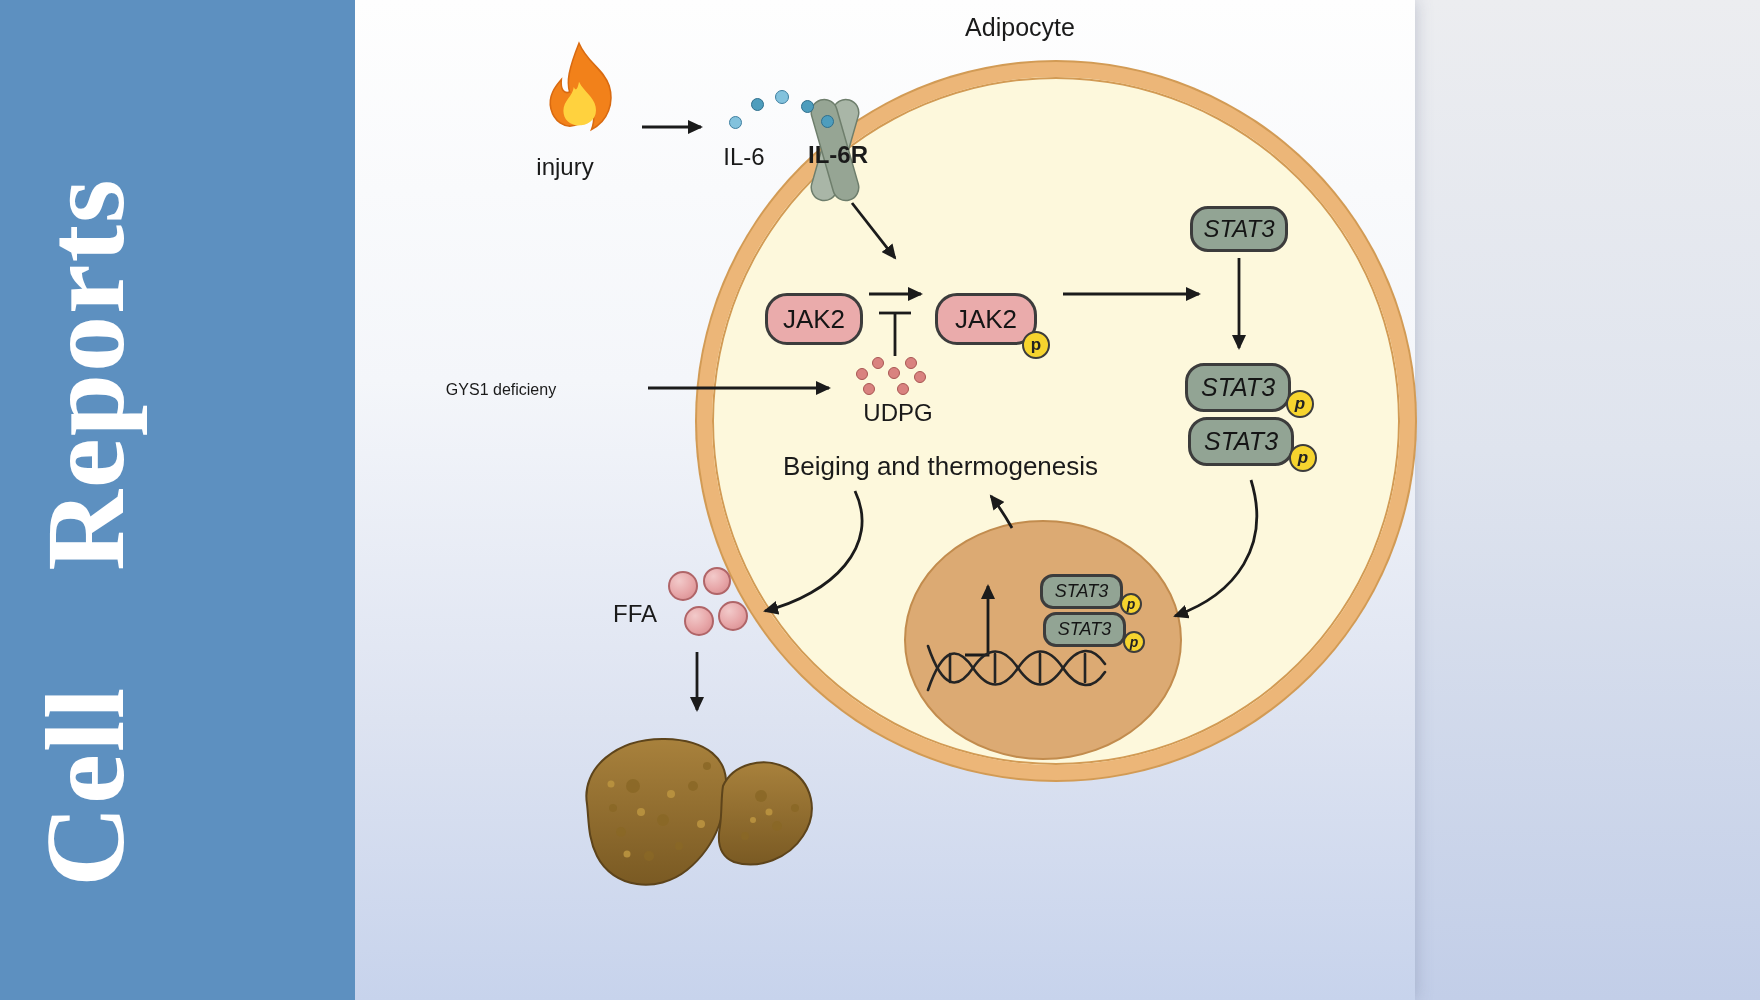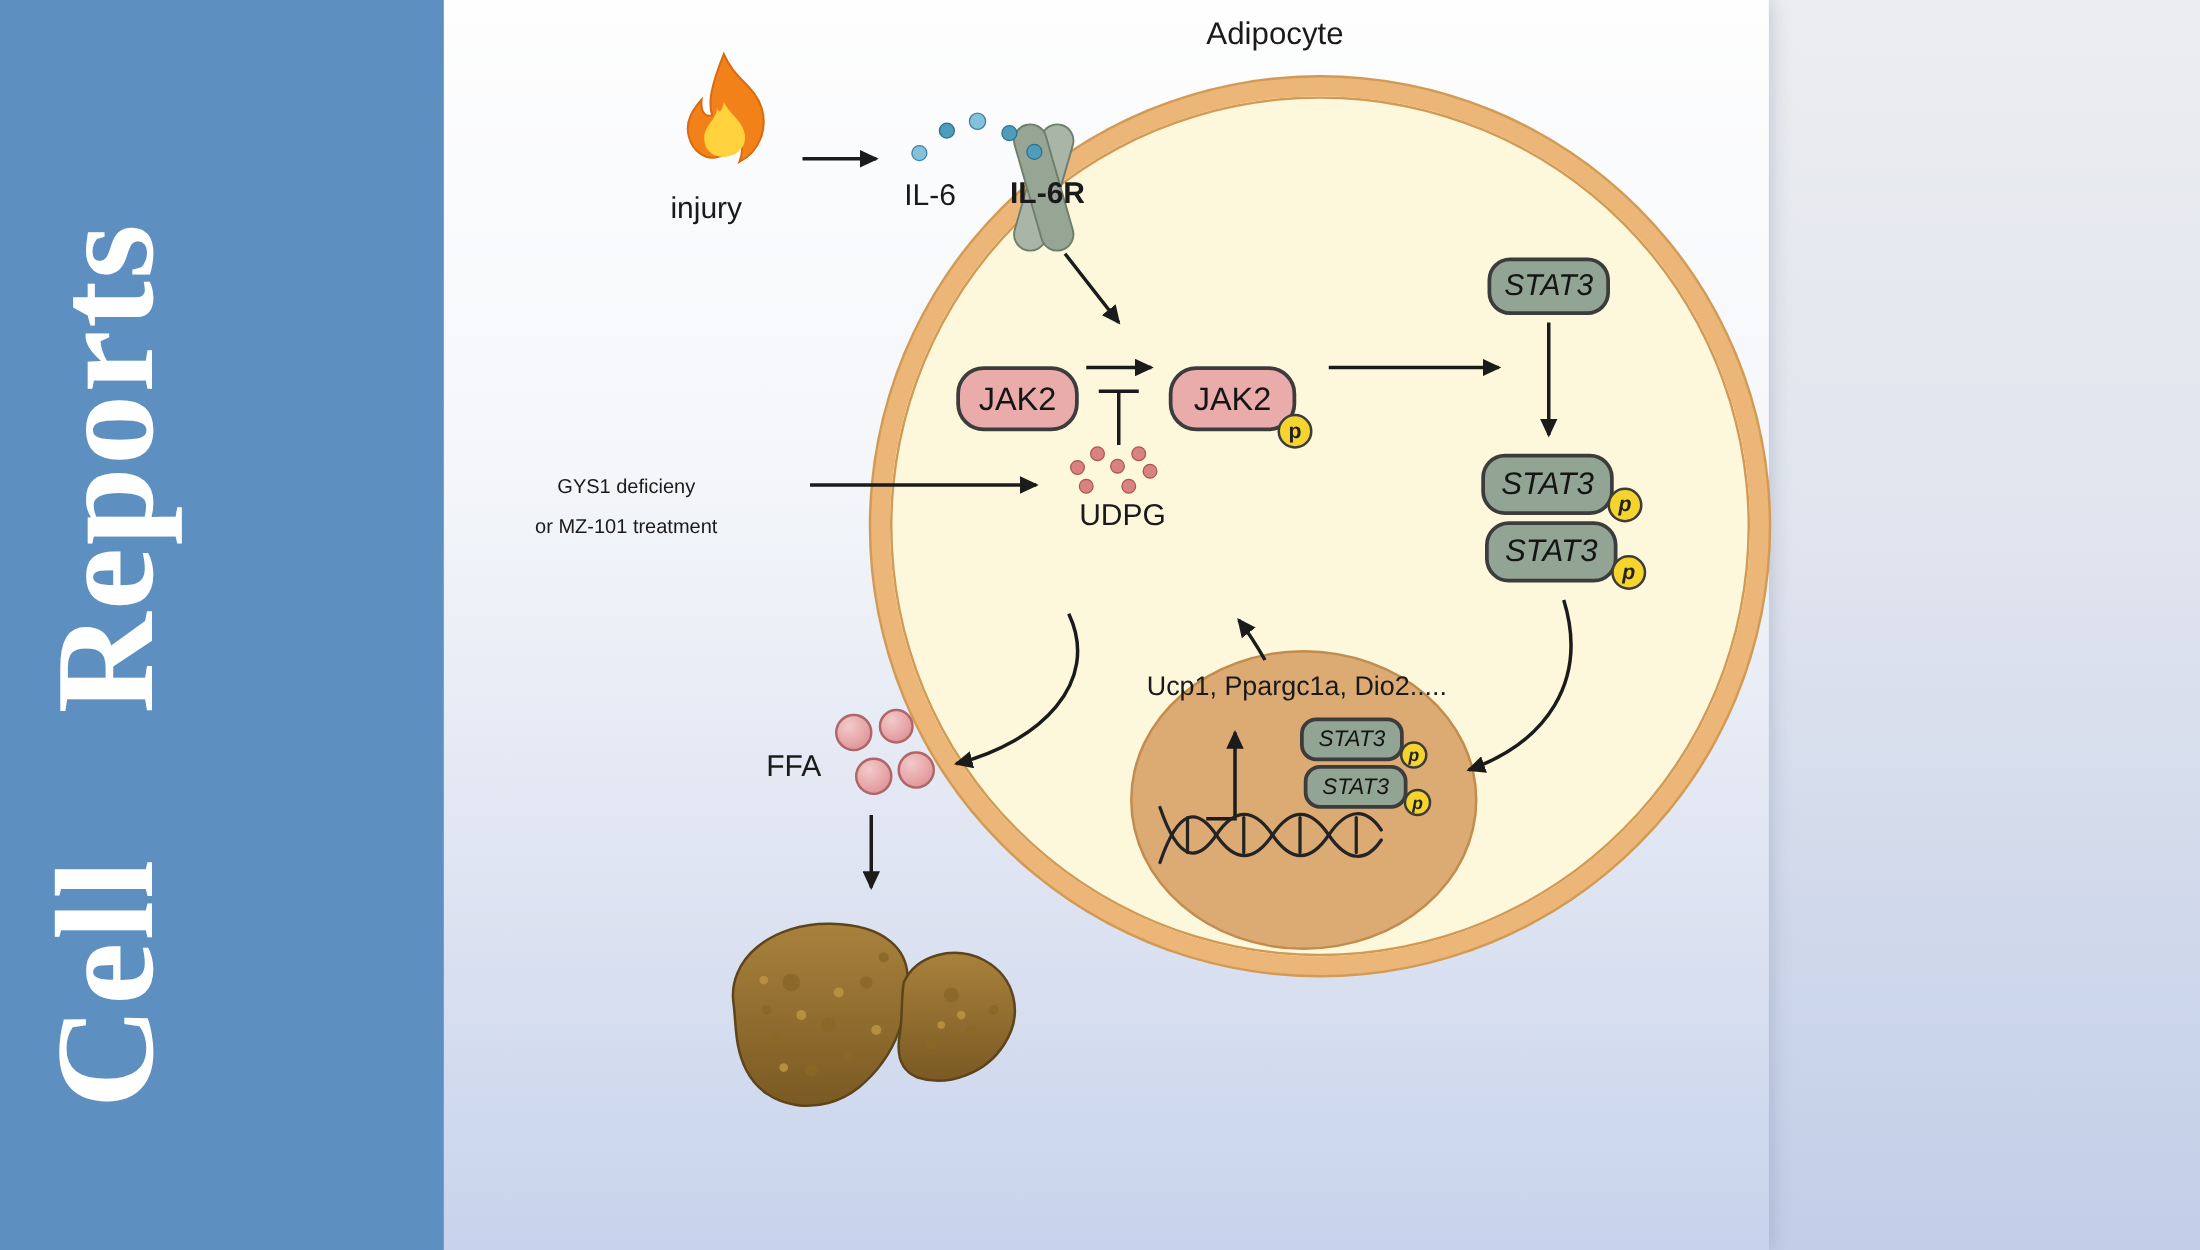--- a/index.html
+++ b/index.html
@@ -181,24 +181,23 @@
     <div class="lbl" style="left:95px;top:150px;width:230px;font-size:24px;line-height:33px;">
       <div>injury</div>
     </div>
 
     <div class="lbl" style="left:349px;top:143px;width:80px;font-size:24px;">IL-6</div>
 
     <div class="lbl" style="left:436px;top:141px;width:94px;font-size:24px;font-weight:bold;">IL-6R</div>
 
     <div class="lbl" style="left:0px;top:360px;width:292px;font-size:16px;line-height:32px;margin-top:14px;">
       <div>GYS1 deficieny</div>
-      <div>or MZ-101 treatment</div>
     </div>
 
     <div class="lbl" style="left:493px;top:399px;width:100px;font-size:24px;">UDPG</div>
 
-
-    <div class="lbl" style="left:530px;top:537px;width:305px;font-size:21.5px;">Ucp1, Ppargc1a, Dio2.....</div>
+    <div class="lbl" style="left:398px;top:451px;width:375px;font-size:26px;">Beiging and thermogenesis</div>
+
 
     <div class="lbl" style="left:240px;top:600px;width:80px;font-size:24px;text-align:center;">FFA</div>
 
   </div>
 </div>
 
 </body></html>

